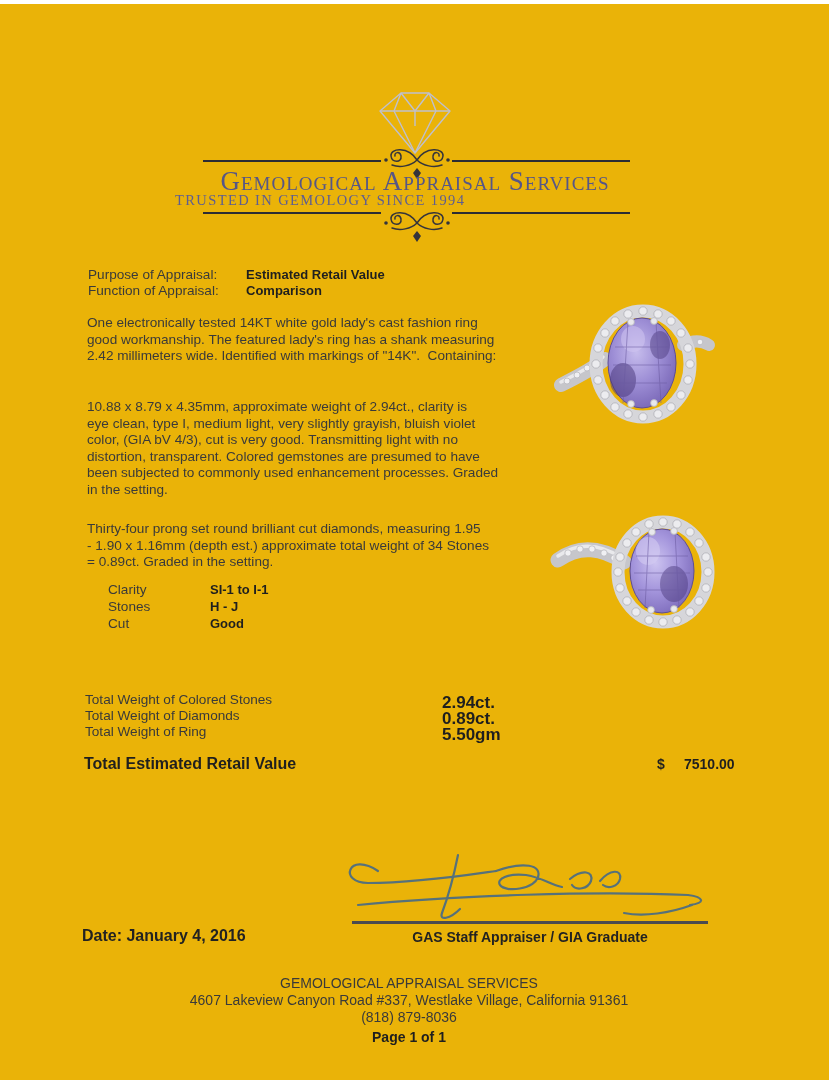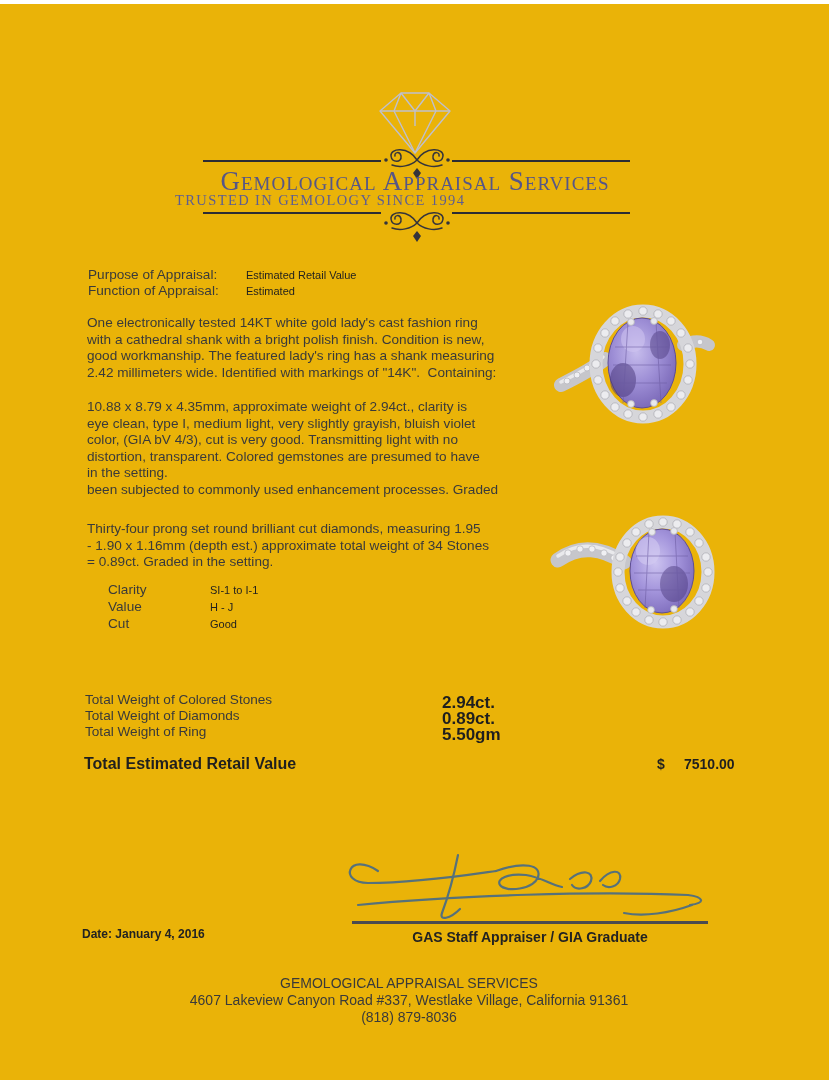--- a/index.html
+++ b/index.html
@@ -19,31 +19,31 @@
   }
   .brand-subtitle {
     position:absolute; left:175px; top:188px; width:480px; text-align:left;
     font-family:"Liberation Serif", serif;
     font-size:14.5px; letter-spacing:1.4px; white-space:nowrap; color:#5d5d92;
   }
 
   
   .line { white-space:pre; font-size:13.6px; line-height:16.6px; color:#3a3a3a; }
   .meta-label { position:absolute; font-size:13.6px; line-height:16px; color:#3a3a3a; }
-  .meta-value { position:absolute; font-size:11px; line-height:16px; font-weight:normal; color:#1f1f1f; }
+  .meta-value { position:absolute; font-size:13px; line-height:16px; font-weight:bold; color:#1f1f1f; }
 
   .totals-label { position:absolute; font-size:13.6px; color:#3a3a3a; white-space:pre; }
   .totals-value { position:absolute; width:130px; text-align:left; font-size:17px; font-weight:bold; color:#1f1f1f; white-space:pre; }
 
   .retail-label { position:absolute; left:84px; top:751px; font-size:16px; font-weight:bold; color:#1f1f1f; }
   .retail-currency { position:absolute; left:657px; top:752px; font-size:14px; font-weight:bold; color:#1f1f1f; }
   .retail-amount { position:absolute; left:684px; top:752px; font-size:14px; font-weight:bold; color:#1f1f1f; }
 
   .sig-line { position:absolute; left:352px; top:917px; width:356px; height:3px; background:#4b4b50; }
-  .date-text { position:absolute; left:82px; top:923px; font-size:12px; font-weight:bold; color:#222; }
+  .date-text { position:absolute; left:82px; top:923px; font-size:16px; font-weight:bold; color:#222; }
   .signer-text { position:absolute; left:352px; top:925px; width:356px; text-align:center; font-size:14px; font-weight:bold; color:#222; }
 
   .footer-line { position:absolute; left:98px; width:622px; text-align:center; font-size:14px; color:#3a3a3a; white-space:pre; }
   .footer-bold { font-weight:bold; color:#1f1f1f; }
 
   svg { display:block; }
 </style>
 </head>
 <body>
 
@@ -87,47 +87,46 @@
       <path d="M39,14 C45,20 56,22 64,19"></path>
       <circle cx="8" cy="14" r="1.8" fill="#34343c" stroke="none"></circle>
       <circle cx="70" cy="14" r="1.8" fill="#34343c" stroke="none"></circle>
     </g>
     <path d="M39,22 l4,5 l-4,6 l-4,-6 z" fill="#34343c"></path>
   </svg>
 
   <div class="meta-label" style="left:88px; top:263px;">Purpose of Appraisal:</div>
   <div class="meta-value" style="left:246px; top:263px;">Estimated Retail Value</div>
   <div class="meta-label" style="left:88px; top:279px;">Function of Appraisal:</div>
-  <div class="meta-value" style="left:246px; top:279px;">Estimated</div>
+  <div class="meta-value" style="left:246px; top:279px;">Comparison</div>
 
   <div class="abs" style="left:87px; top:311px;">
     <div class="line">One electronically tested 14KT white gold lady's cast fashion ring</div>
-    <div class="line">with a cathedral shank with a bright polish finish. Condition is new,</div>
     <div class="line">good workmanship. The featured lady's ring has a shank measuring</div>
     <div class="line">2.42 millimeters wide. Identified with markings of "14K".  Containing:</div>
   </div>
 
   <div class="abs" style="left:87px; top:395px;">
     <div class="line">10.88 x 8.79 x 4.35mm, approximate weight of 2.94ct., clarity is</div>
     <div class="line">eye clean, type I, medium light, very slightly grayish, bluish violet</div>
     <div class="line">color, (GIA bV 4/3), cut is very good. Transmitting light with no</div>
     <div class="line">distortion, transparent. Colored gemstones are presumed to have</div>
+    <div class="line">been subjected to commonly used enhancement processes. Graded</div>
     <div class="line">in the setting.</div>
-    <div class="line">been subjected to commonly used enhancement processes. Graded</div>
   </div>
 
   <div class="abs" style="left:87px; top:517px;">
     <div class="line">Thirty-four prong set round brilliant cut diamonds, measuring 1.95</div>
     <div class="line">- 1.90 x 1.16mm (depth est.) approximate total weight of 34 Stones</div>
     <div class="line">= 0.89ct. Graded in the setting.</div>
   </div>
 
   <div class="meta-label" style="left:108px; top:578px;">Clarity</div>
   <div class="meta-value" style="left:210px; top:578px;">SI-1 to I-1</div>
-  <div class="meta-label" style="left:108px; top:595px;">Value</div>
+  <div class="meta-label" style="left:108px; top:595px;">Stones</div>
   <div class="meta-value" style="left:210px; top:595px;">H - J</div>
   <div class="meta-label" style="left:108px; top:612px;">Cut</div>
   <div class="meta-value" style="left:210px; top:612px;">Good</div>
 
   <div class="totals-label" style="left:85px; top:688px;">Total Weight of Colored Stones</div>
   <div class="totals-value" style="left:442px; top:689px;">2.94ct.</div>
   <div class="totals-label" style="left:85px; top:704px;">Total Weight of Diamonds</div>
   <div class="totals-value" style="left:442px; top:705px;">0.89ct.</div>
   <div class="totals-label" style="left:85px; top:720px;">Total Weight of Ring</div>
   <div class="totals-value" style="left:442px; top:721px;">5.50gm</div>
@@ -267,14 +266,15 @@
     </g>
   </svg>
 
   <div class="sig-line"></div>
   <div class="date-text">Date: January 4, 2016</div>
   <div class="signer-text">GAS Staff Appraiser / GIA Graduate</div>
 
   <div class="footer-line" style="top:971px;">GEMOLOGICAL APPRAISAL SERVICES</div>
   <div class="footer-line" style="top:988px;">4607 Lakeview Canyon Road #337, Westlake Village, California 91361</div>
   <div class="footer-line" style="top:1005px;">(818) 879-8036</div>
+  <div class="footer-line footer-bold" style="top:1025px;">Page 1 of 1</div>
 
 </div>
 
 </body></html>

